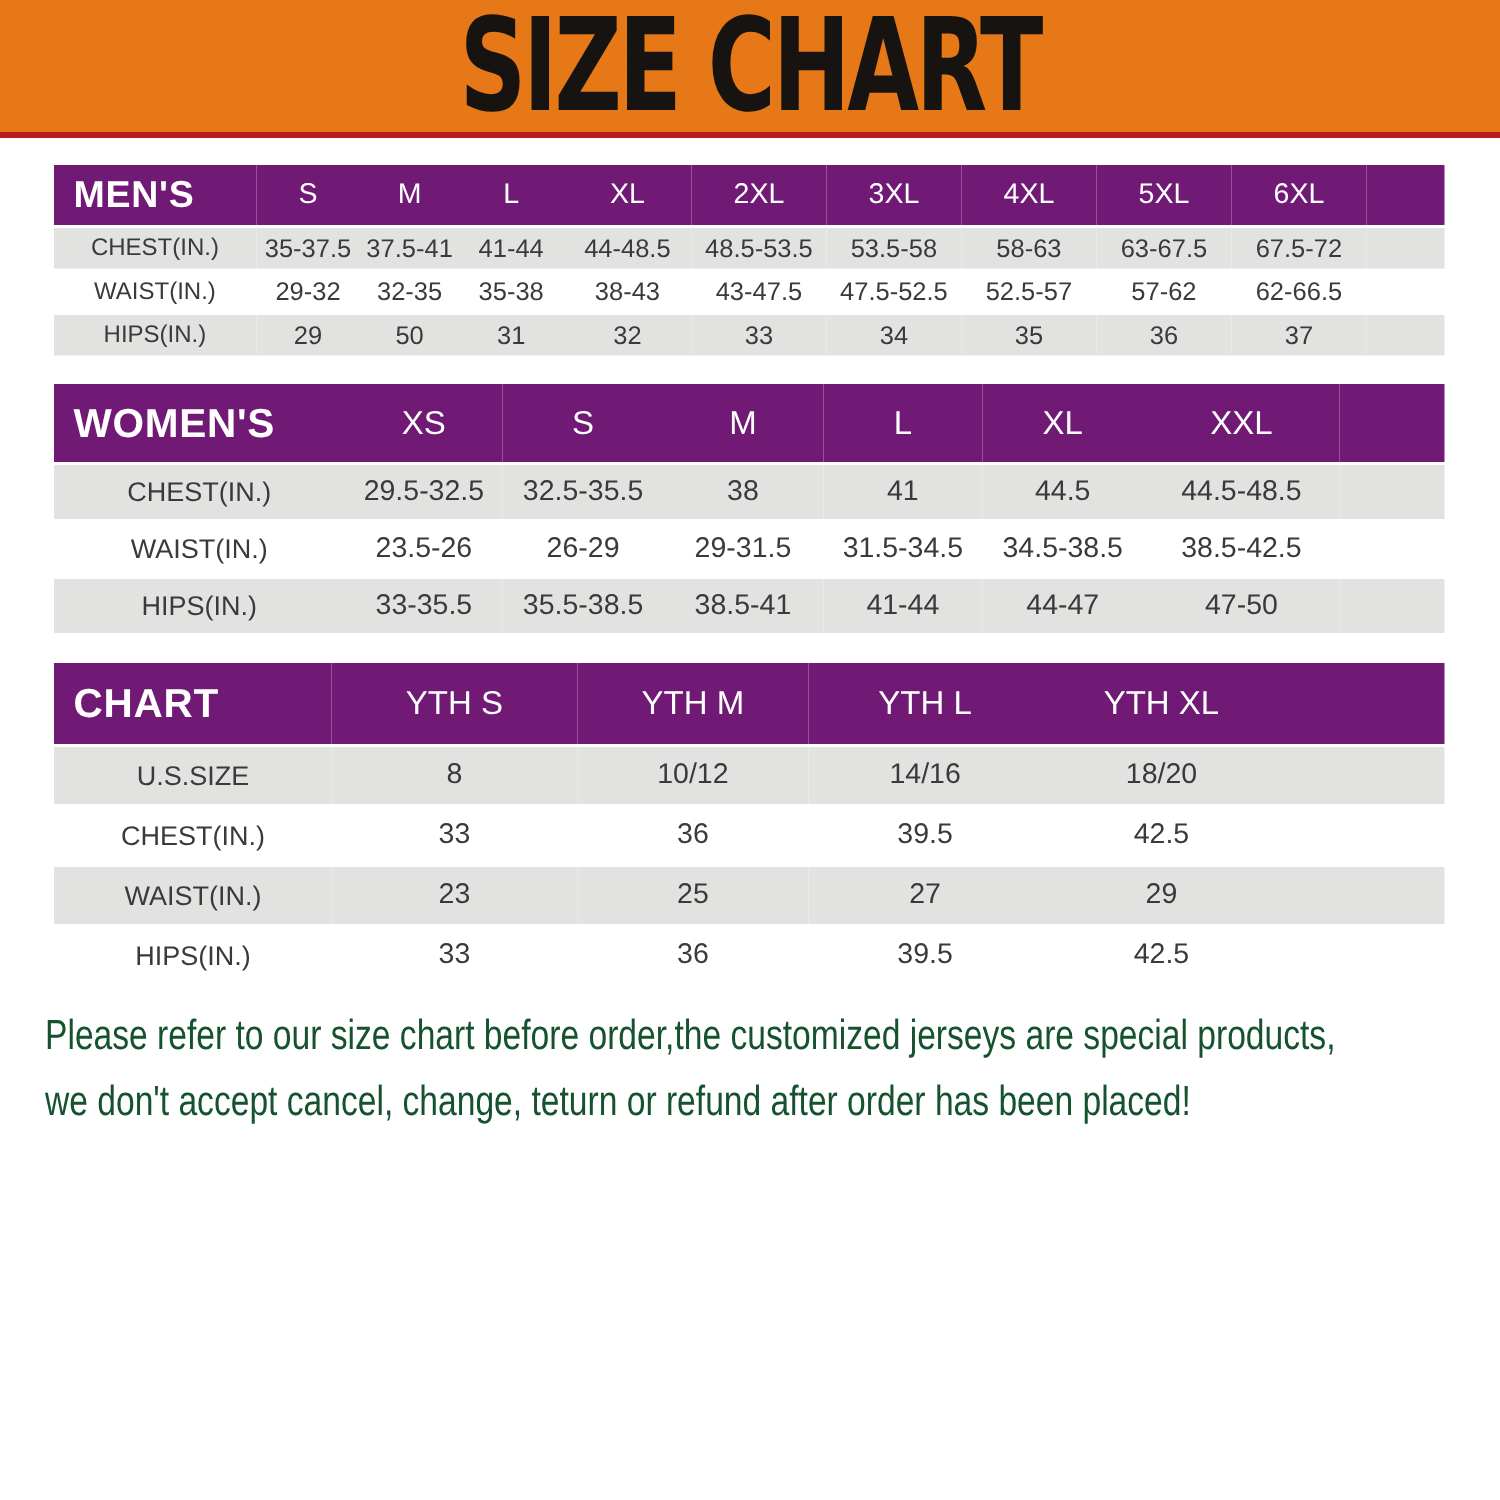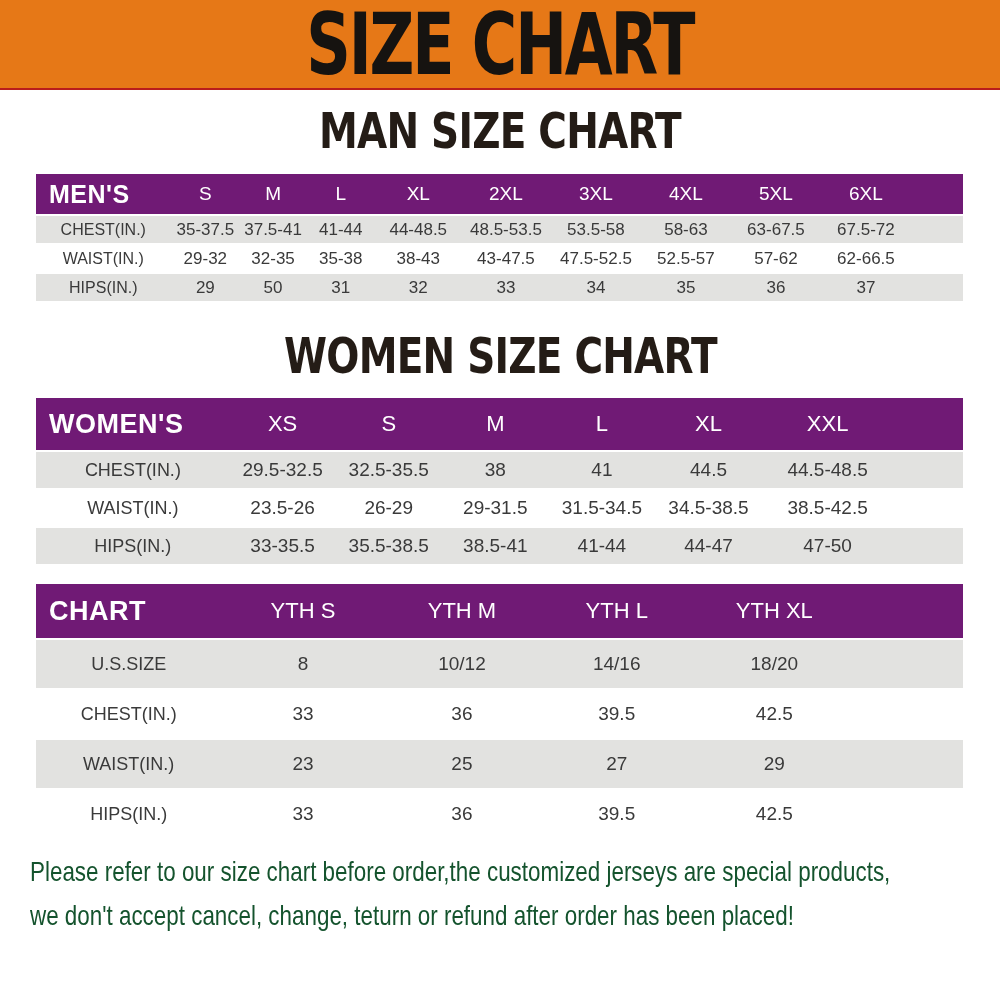--- a/index.html
+++ b/index.html
@@ -6,21 +6,21 @@
     margin: 0; padding: 0;
     width: 1000px; height: 1000px;
     background: #ffffff;
     overflow: hidden;
     font-family: "Liberation Sans", sans-serif;
   }
   
   .banner {
     height: 88px;
     background: #e67817;
-    border-bottom: 2px solid #b91c1c;
+    border-bottom: 4px solid #b91c1c;
     display: flex; align-items: center; justify-content: center;
   }
   .banner-title {
     font-family: "DejaVu Sans", sans-serif;
     font-weight: bold;
     font-size: 86px;
     line-height: 1;
     color: #161310;
     letter-spacing: -3px;
     white-space: nowrap;
@@ -78,21 +78,21 @@
 
   .women-table { margin-top: 15px; }
   .women-table thead th { height: 52px; font-size: 22px; }
   .women-table th.corner { font-size: 27px; }
   .women-table tbody td { height: 36px; font-size: 19px; }
   .women-table td.rowlabel { font-size: 18px; }
 
   .youth-table { margin-top: 16px; }
   .youth-table thead th { height: 54px; font-size: 22px; }
   .youth-table th.corner { font-size: 27px; }
-  .youth-table tbody td { height: 48px; font-size: 19px; }
+  .youth-table tbody td { height: 38px; font-size: 19px; }
   .youth-table td.rowlabel { font-size: 18px; }
 
   
   .footer-note {
     margin-top: 10px;
     padding-left: 30px;
     color: #14532d;
   }
   .footer-line {
     display: block;
@@ -104,23 +104,20 @@
   }
 </style>
 </head>
 <body>
 
 <div class="banner">
   <div class="banner-title">SIZE CHART</div>
 </div>
 
 <div>
-  <div class="section-heading heading-man">
-    <span class="heading-text">MAN SIZE CHART</span>
-  </div>
   <table class="size-table men-table">
       <colgroup>
         <col style="width: 14.5%;">
         <col style="width: 7.5%;">
         <col style="width: 7.1%;">
         <col style="width: 7.5%;">
         <col style="width: 9.2%;">
         <col style="width: 9.7%;">
         <col style="width: 9.7%;">
         <col style="width: 9.7%;">
@@ -181,23 +178,20 @@
           <td>35</td>
           <td>36</td>
           <td>37</td>
           <td></td>
         </tr>
       </tbody>
     </table>
 </div>
 
 <div>
-  <div class="section-heading heading-women">
-    <span class="heading-text">WOMEN SIZE CHART</span>
-  </div>
   <table class="size-table women-table">
       <colgroup>
         <col style="width: 20.9%;">
         <col style="width: 11.4%;">
         <col style="width: 11.5%;">
         <col style="width: 11.5%;">
         <col style="width: 11.5%;">
         <col style="width: 11.5%;">
         <col style="width: 14.2%;">
         <col style="width: 7.5%;">

